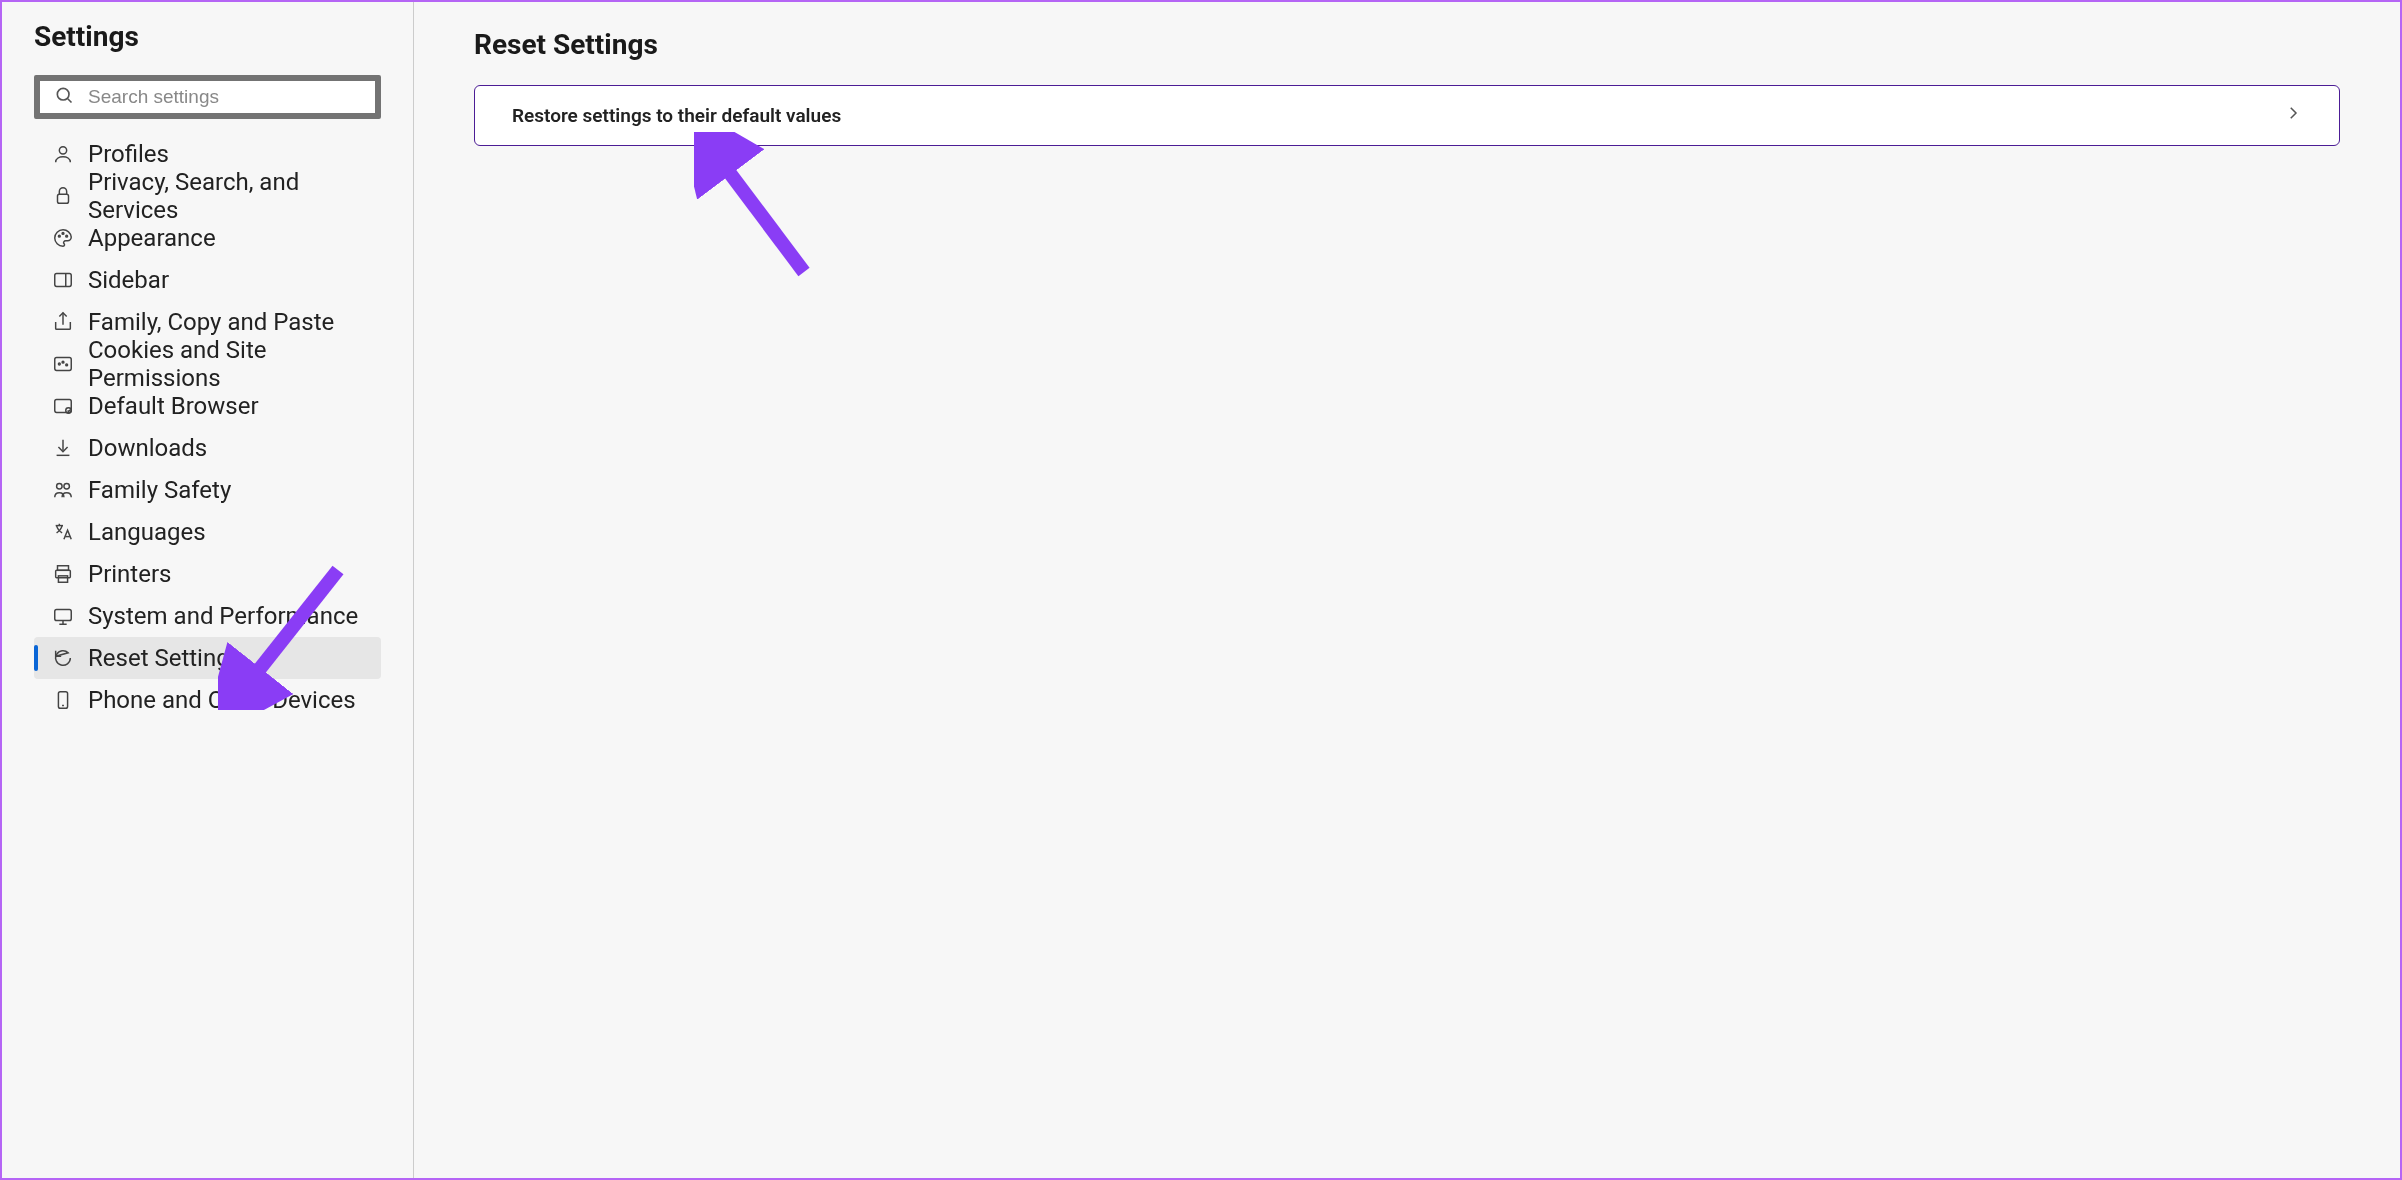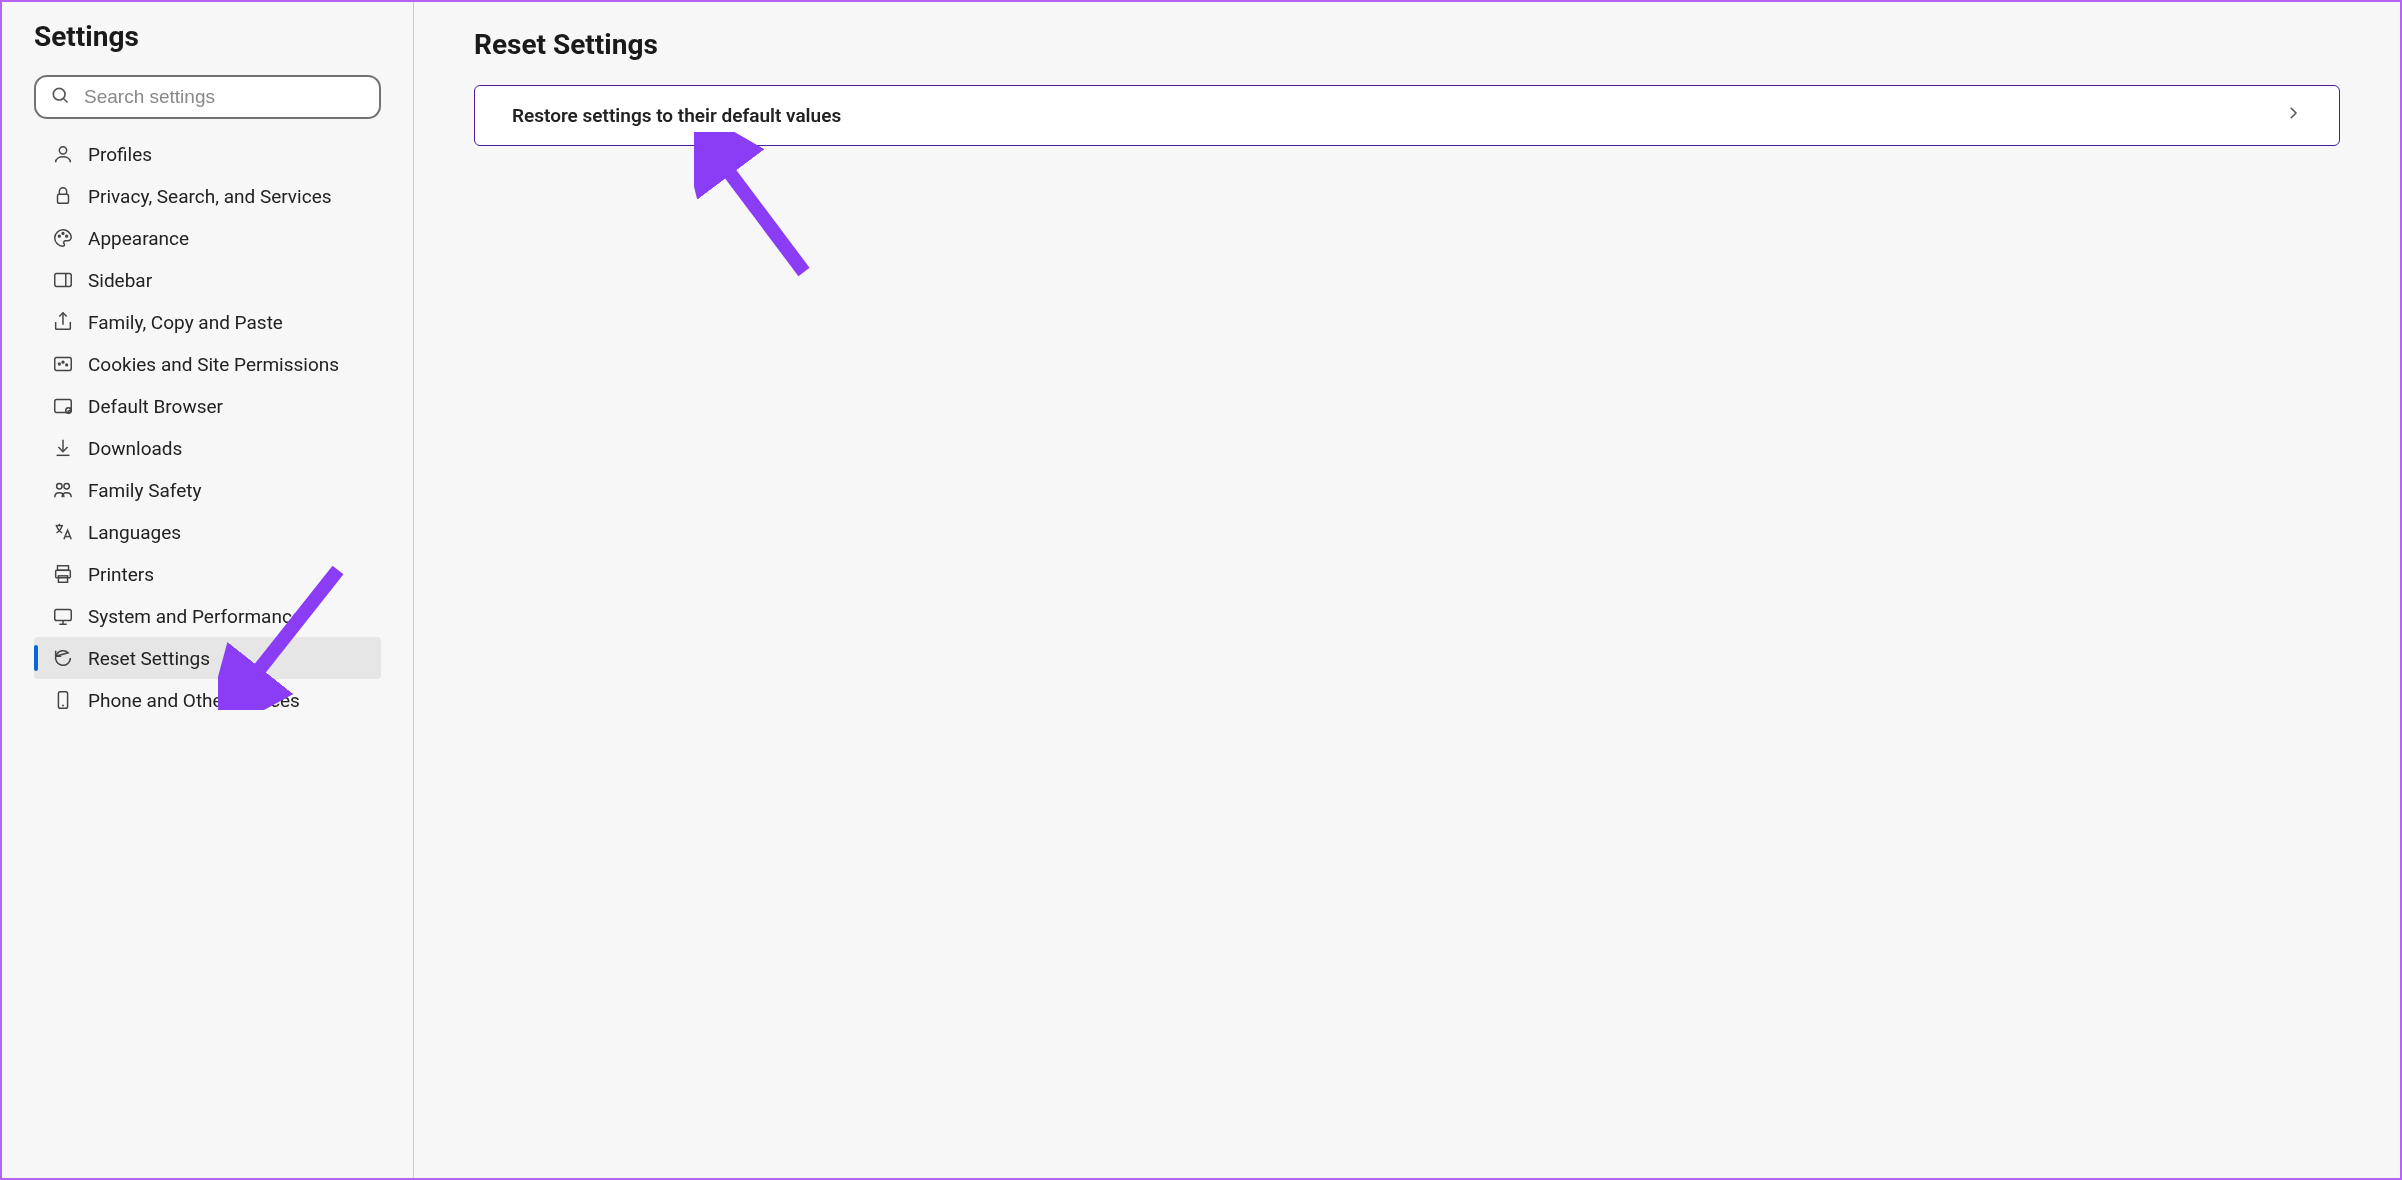--- a/index.html
+++ b/index.html
@@ -19,22 +19,22 @@
   .sidebar-title {
     font-size: 28px;
     font-weight: 700;
     color: #1a1a1a;
     margin-bottom: 22px;
   }
   .search-wrap {
     display: flex;
     align-items: center;
     height: 44px;
-    border: 2px solid #737373;
-    border-radius: 13px;
+    border: 6px solid #737373;
+    border-radius: 2px;
     background: #fff;
     padding: 0 14px;
     margin-bottom: 14px;
   }
   .search-wrap svg { width: 20px; height: 20px; stroke: #555; fill: none; stroke-width: 2; }
   .search-input {
     flex: 1;
     border: none;
     outline: none;
     font-size: 19px;
@@ -43,21 +43,21 @@
     background: transparent;
   }
   .search-input::placeholder { color: #888; }
 
   .nav { list-style: none; }
   .nav-item {
     display: flex;
     align-items: center;
     height: 42px;
     padding-left: 18px;
-    font-size: 19px;
+    font-size: 24px;
     color: #222;
     cursor: pointer;
     border-radius: 4px;
     position: relative;
   }
   .nav-item .icon-slot {
     width: 22px;
     height: 22px;
     margin-right: 14px;
     display: flex;

